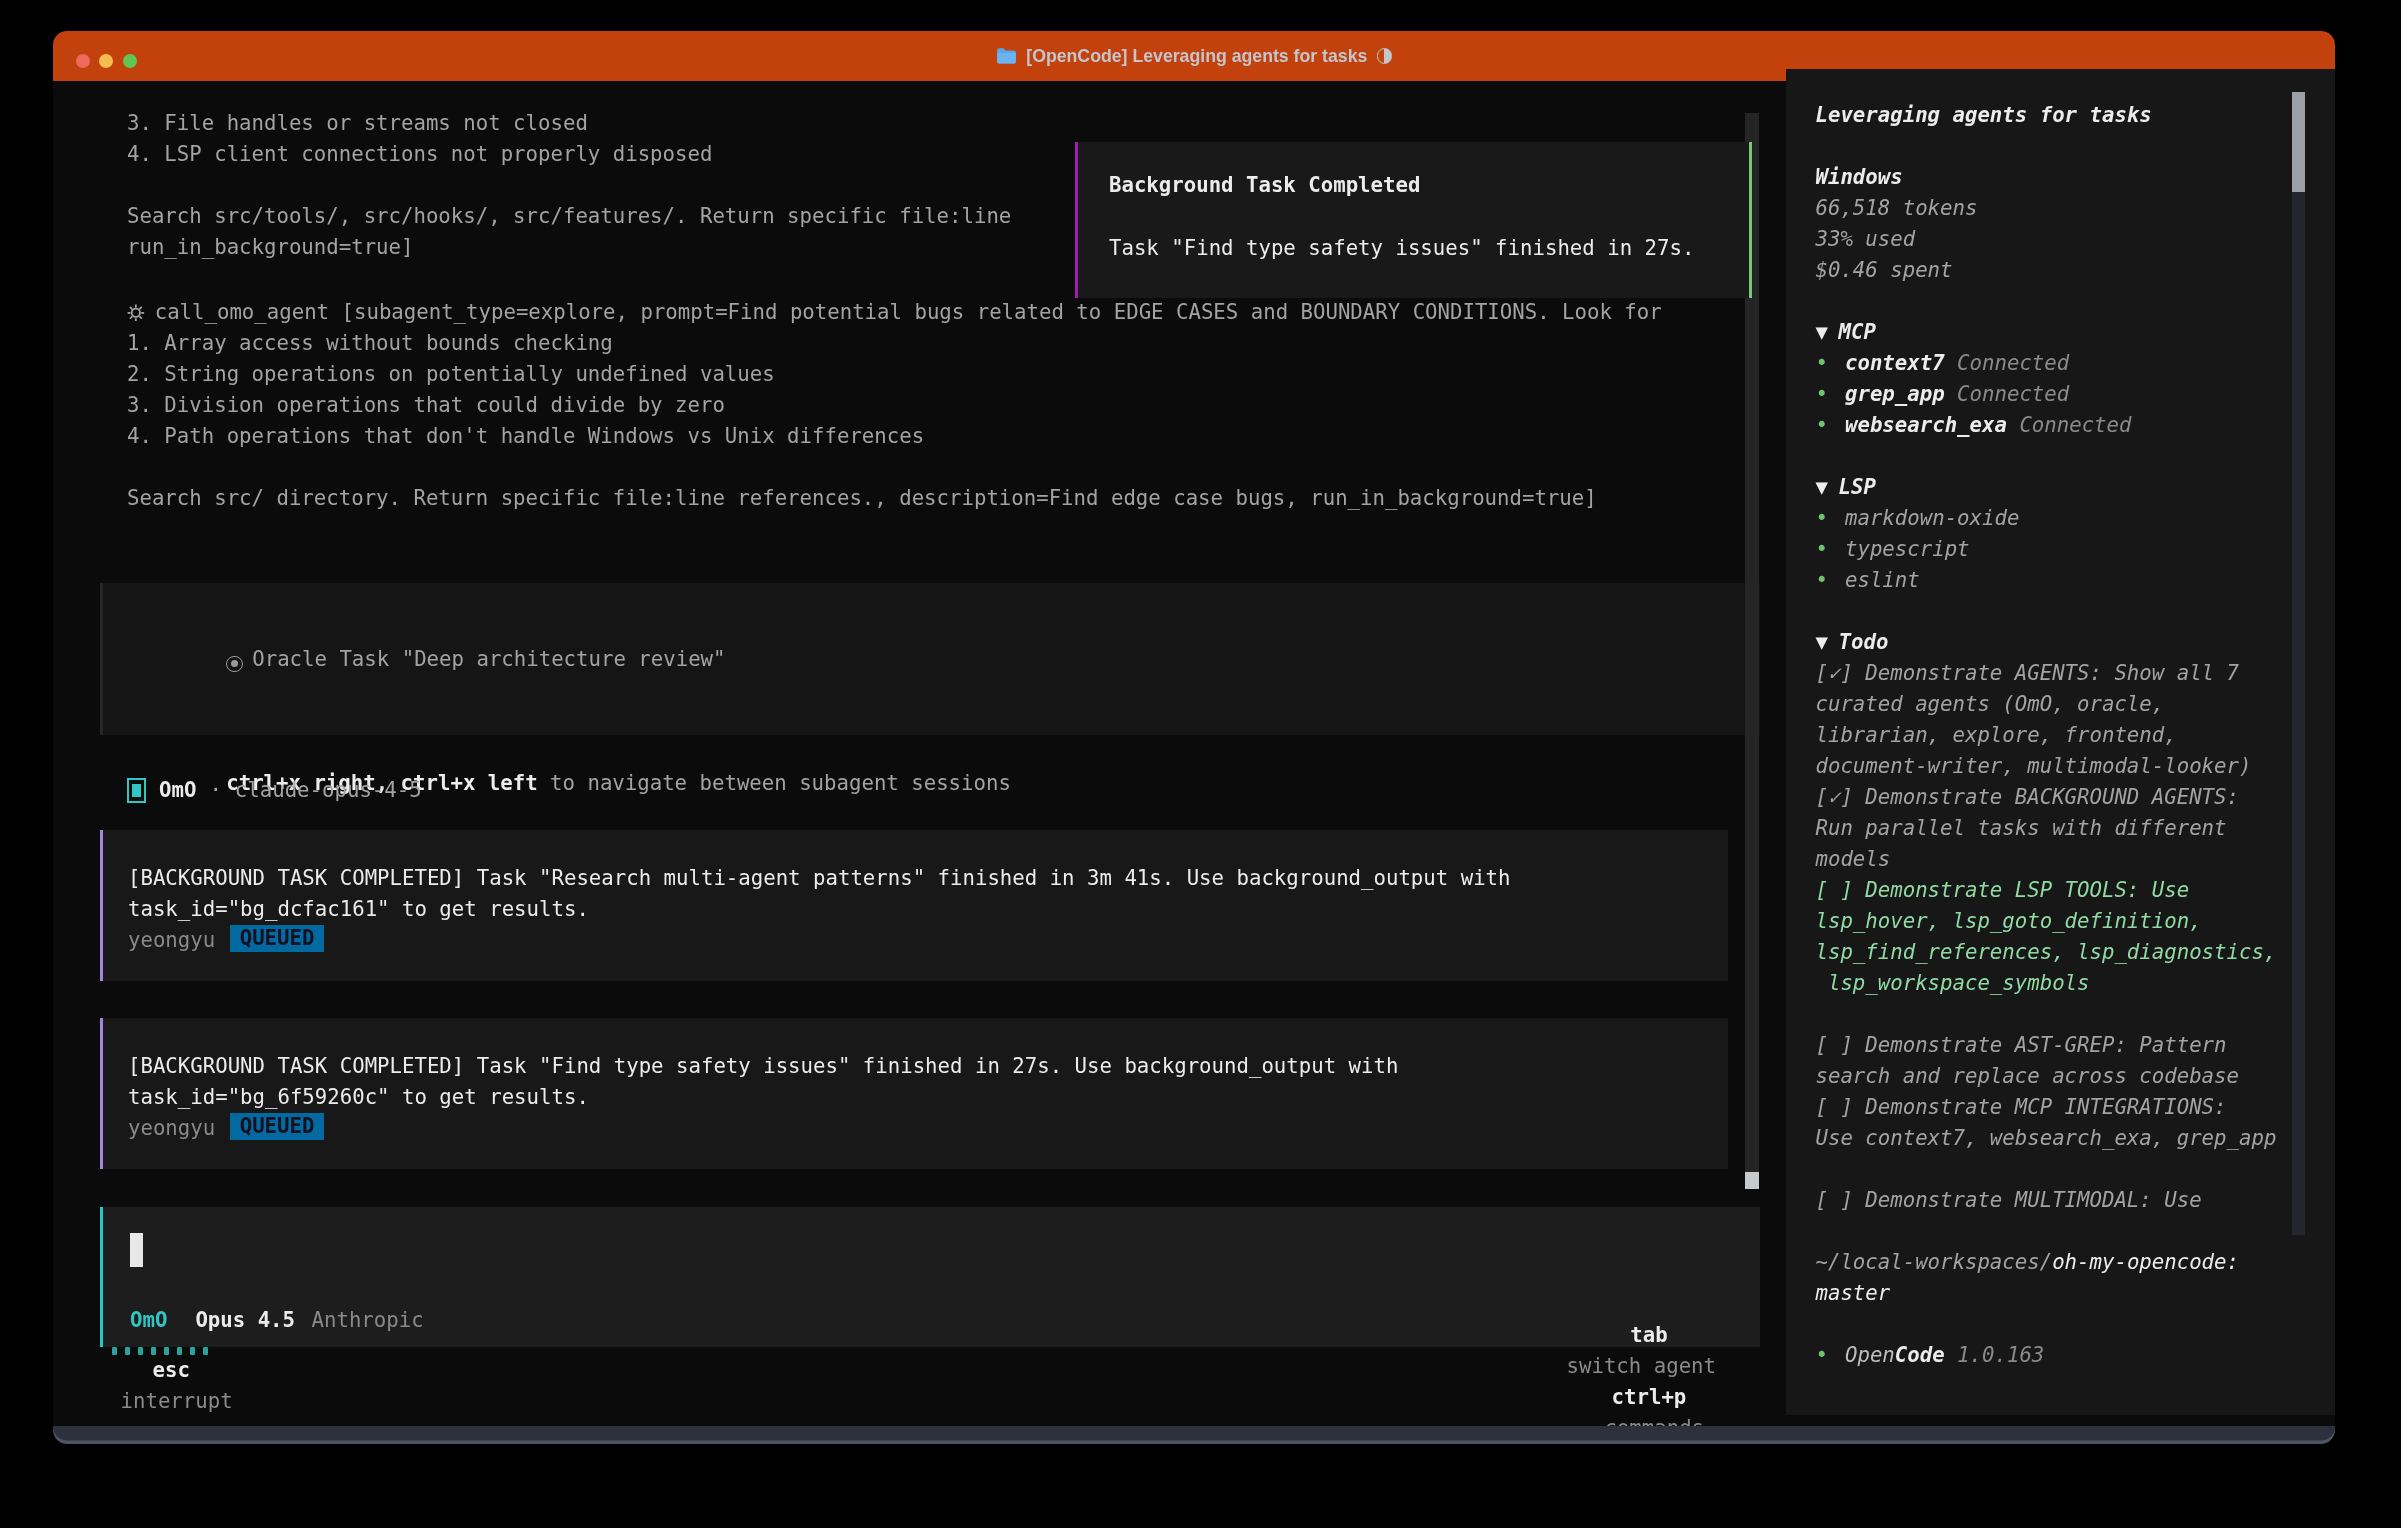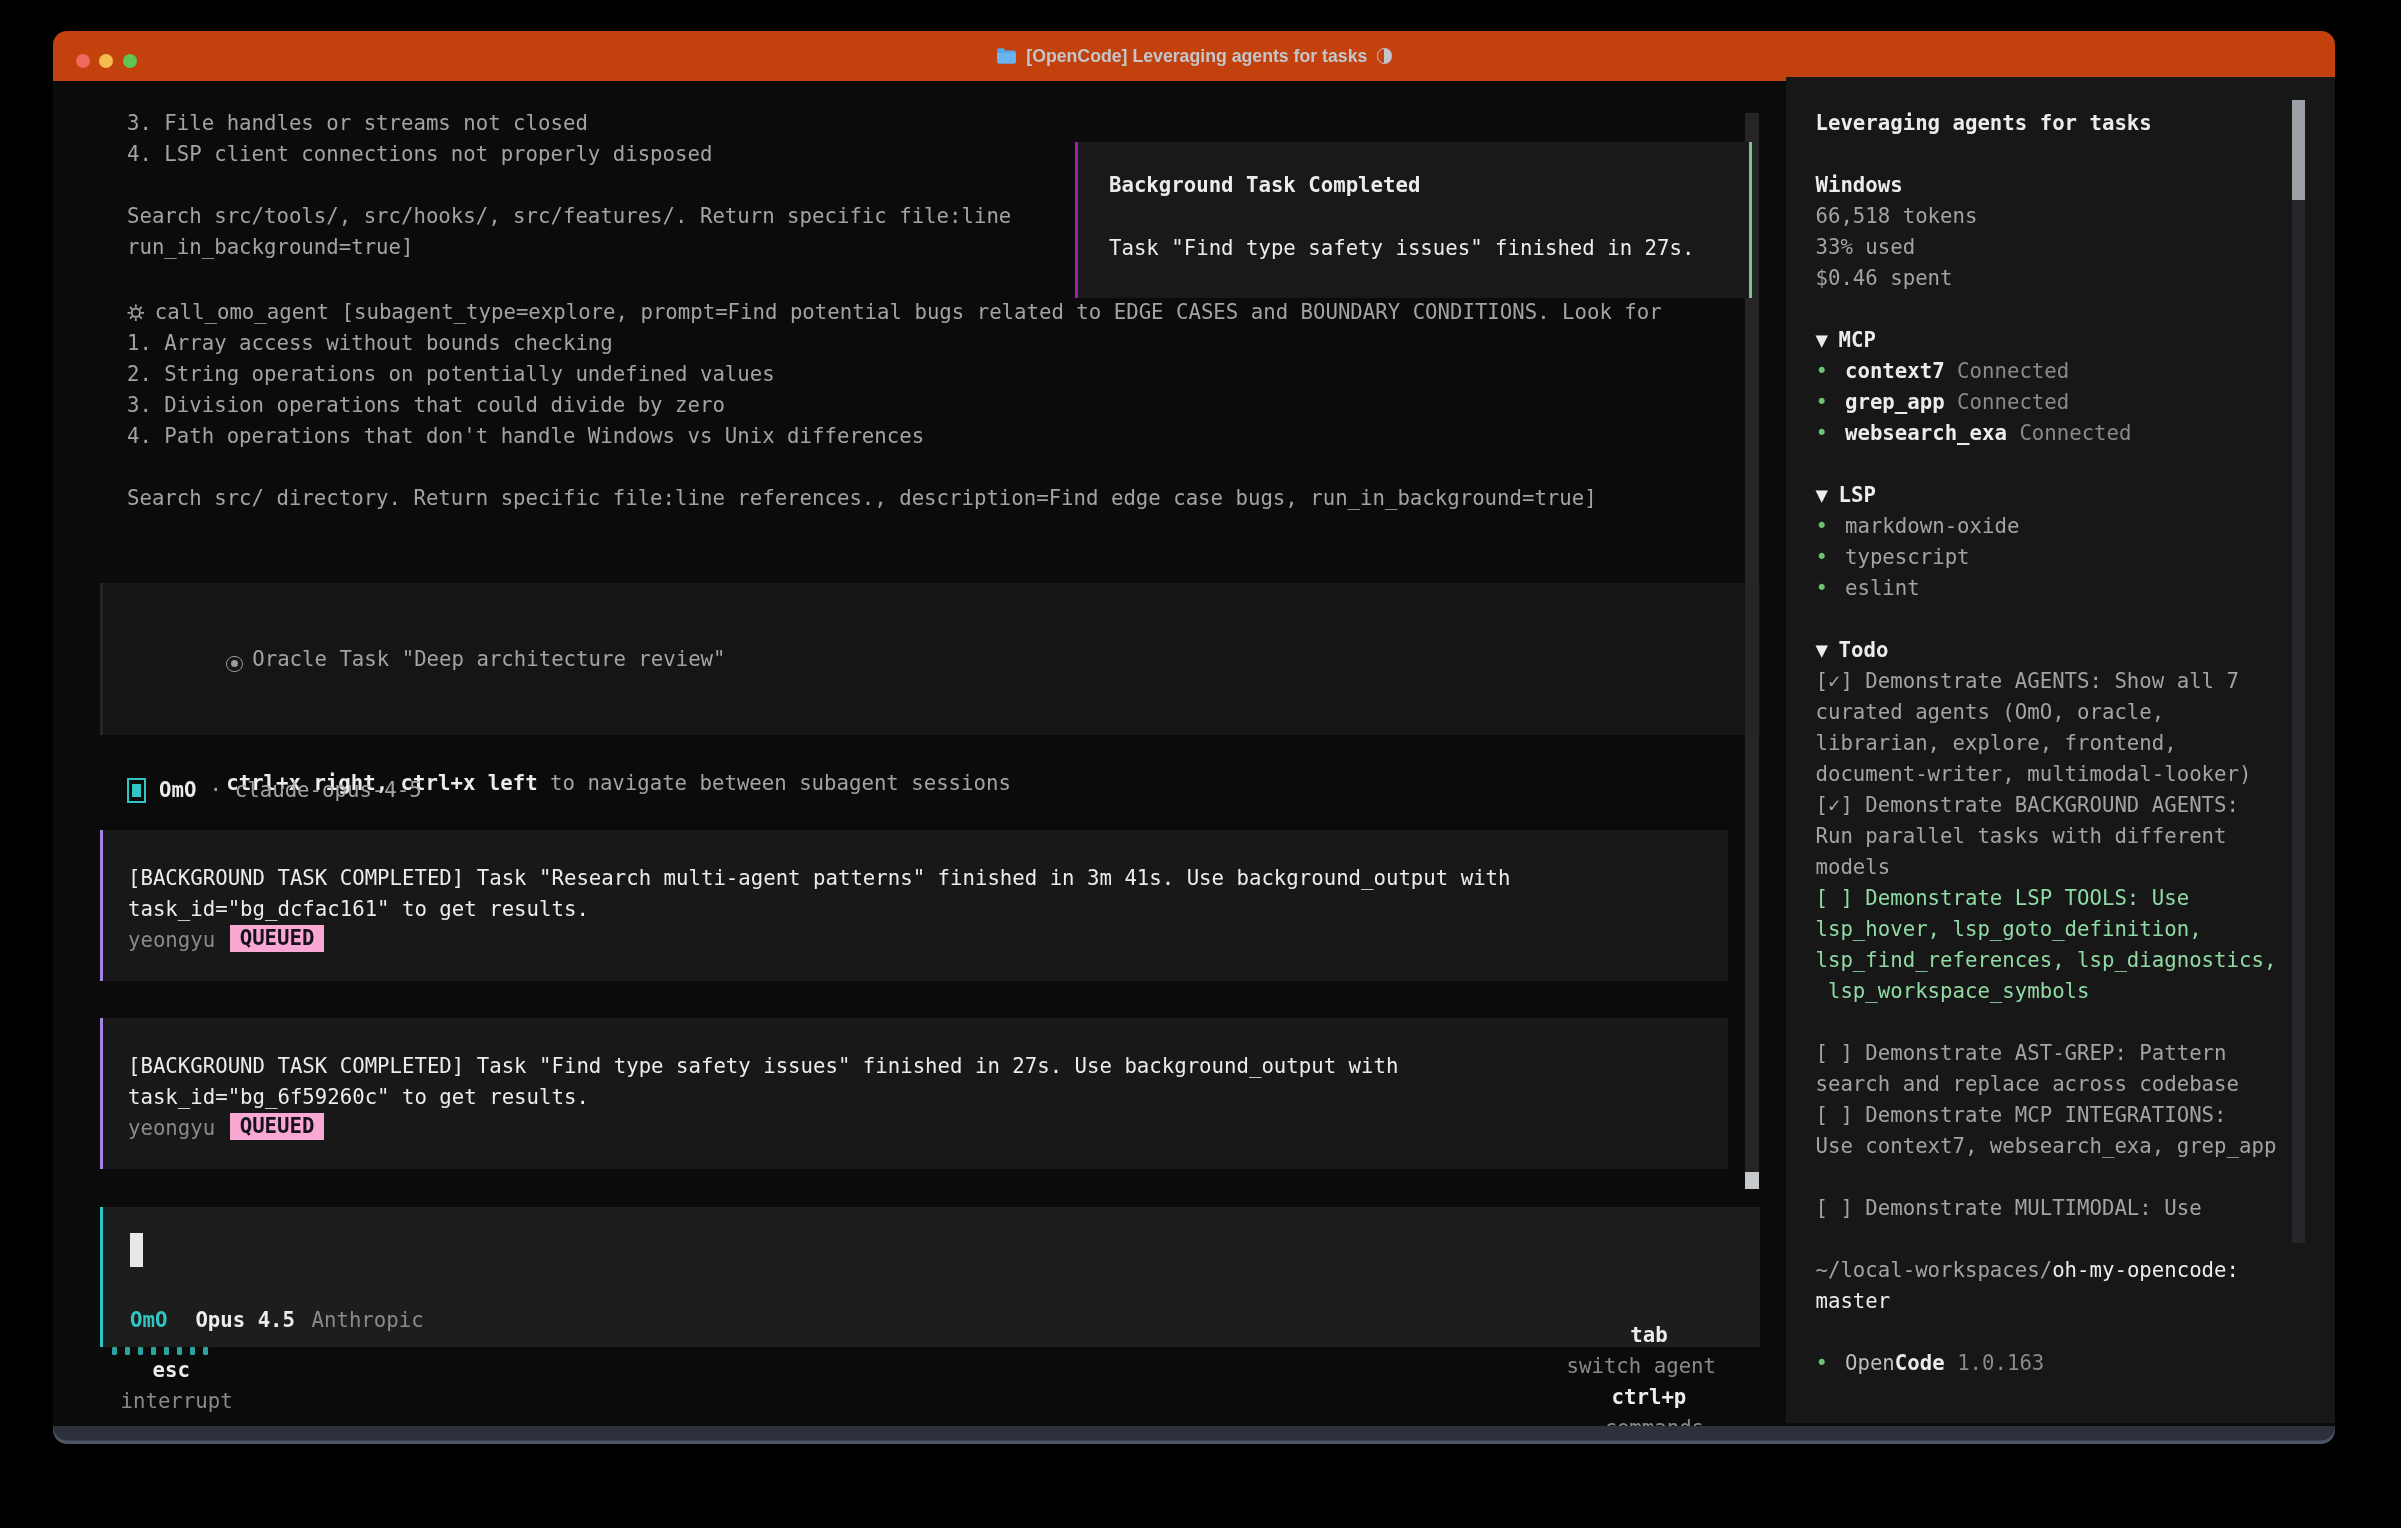--- a/index.html
+++ b/index.html
@@ -14,22 +14,22 @@
   .lights { position:absolute; left:22.5px; top:23px; display:flex; gap:9.5px; }
   .light { width:14px; height:14px; border-radius:50%; }
   .red{background:#ee6a5f;} .yellow{background:#f5bd4f;} .green{background:#61c554;}
   .titlegroup { height:50px; display:flex; align-items:center; justify-content:center; gap:9.5px;
                 font-family:"Liberation Sans", sans-serif; font-weight:bold; font-size:17.7px; color:#c3c7cd; }
   .moon { width:15.4px; height:15.4px; border:1.8px solid #c3c7cd; border-radius:50%;
           background:linear-gradient(to right, transparent 50%, #c3c7cd 50%); }
 
   
   .main { position:absolute; left:0; top:50px; width:1733px; height:1346px; background:#0b0b0b; }
-  .sidebar { position:absolute; left:1733px; top:46px; width:550px; height:1346px;
-             background:#171717; padding:31px 50px 0 29.5px; }
+  .sidebar { position:absolute; left:1733px; top:38px; width:550px; height:1346px;
+             background:#171717; padding:31px 50px 0 29.5px;font-style:italic; }
   .bottombar { position:absolute; left:0; bottom:0; width:100%; height:17.7px; background:#2c313c;
                border-radius:0 0 14px 14px; box-shadow:inset 0 -3.5px 0 #4d5565; }
 
   
   .mono { font-size:20.7px; line-height:31px; color:#a3a3a3; }
   .line { min-height:31px; white-space:pre; }
   .b { font-weight:bold; }
   .w { color:#ececec; }
   .g2 { color:#8a8a8a; }
   .grn { color:#90dba4; }
@@ -53,21 +53,21 @@
   .fisheye i { width:7px; height:7px; border-radius:50%; background:#9a9a9a; }
 
   .agent-header { position:absolute; left:74px; top:694px; display:flex; align-items:center; gap:13px; }
   .omo-icon { width:19px; height:25px; border:2.4px solid #30c6c4; display:flex; align-items:center; justify-content:center; }
   .omo-icon i { width:8.3px; height:13px; background:#30c6c4; display:block; }
 
   .msg { position:absolute; left:47px; width:1628px; height:151px; background:#181818;
          border-left:3.5px solid #a484e0; padding:33px 0 0 25px; }
   .msg1 { top:749px; } .msg2 { top:937px; }
   .msgrow { display:flex; align-items:flex-start; gap:15px; }
-  .badge { background:#f9a8d4; color:#16101f; font-weight:bold; padding:0 9.5px; line-height:27px; }
+  .badge { background:#0369a1; color:#16101f; font-weight:bold; padding:0 9.5px; line-height:27px; }
 
   .inputbox { position:absolute; left:47px; top:1126px; width:1660px; height:140px;
               background:#1d1d1d; border-left:3.5px solid #2bc5c5; }
   .cursor { position:absolute; left:27px; top:26px; width:13px; height:34px; background:#e8e8e8; }
   .modelrow { position:absolute; left:27px; top:98px; display:flex; align-items:center; }
   .modelrow .m1 { margin-right:28px; } .modelrow .m2 { margin-right:16.5px; }
 
   .statusbar { position:absolute; left:0; top:1285px; width:1733px; padding:0 44px 0 59px;
                display:flex; justify-content:space-between; align-items:center; height:32px; }
   .sgroup { display:flex; align-items:center;flex-direction:column; }

